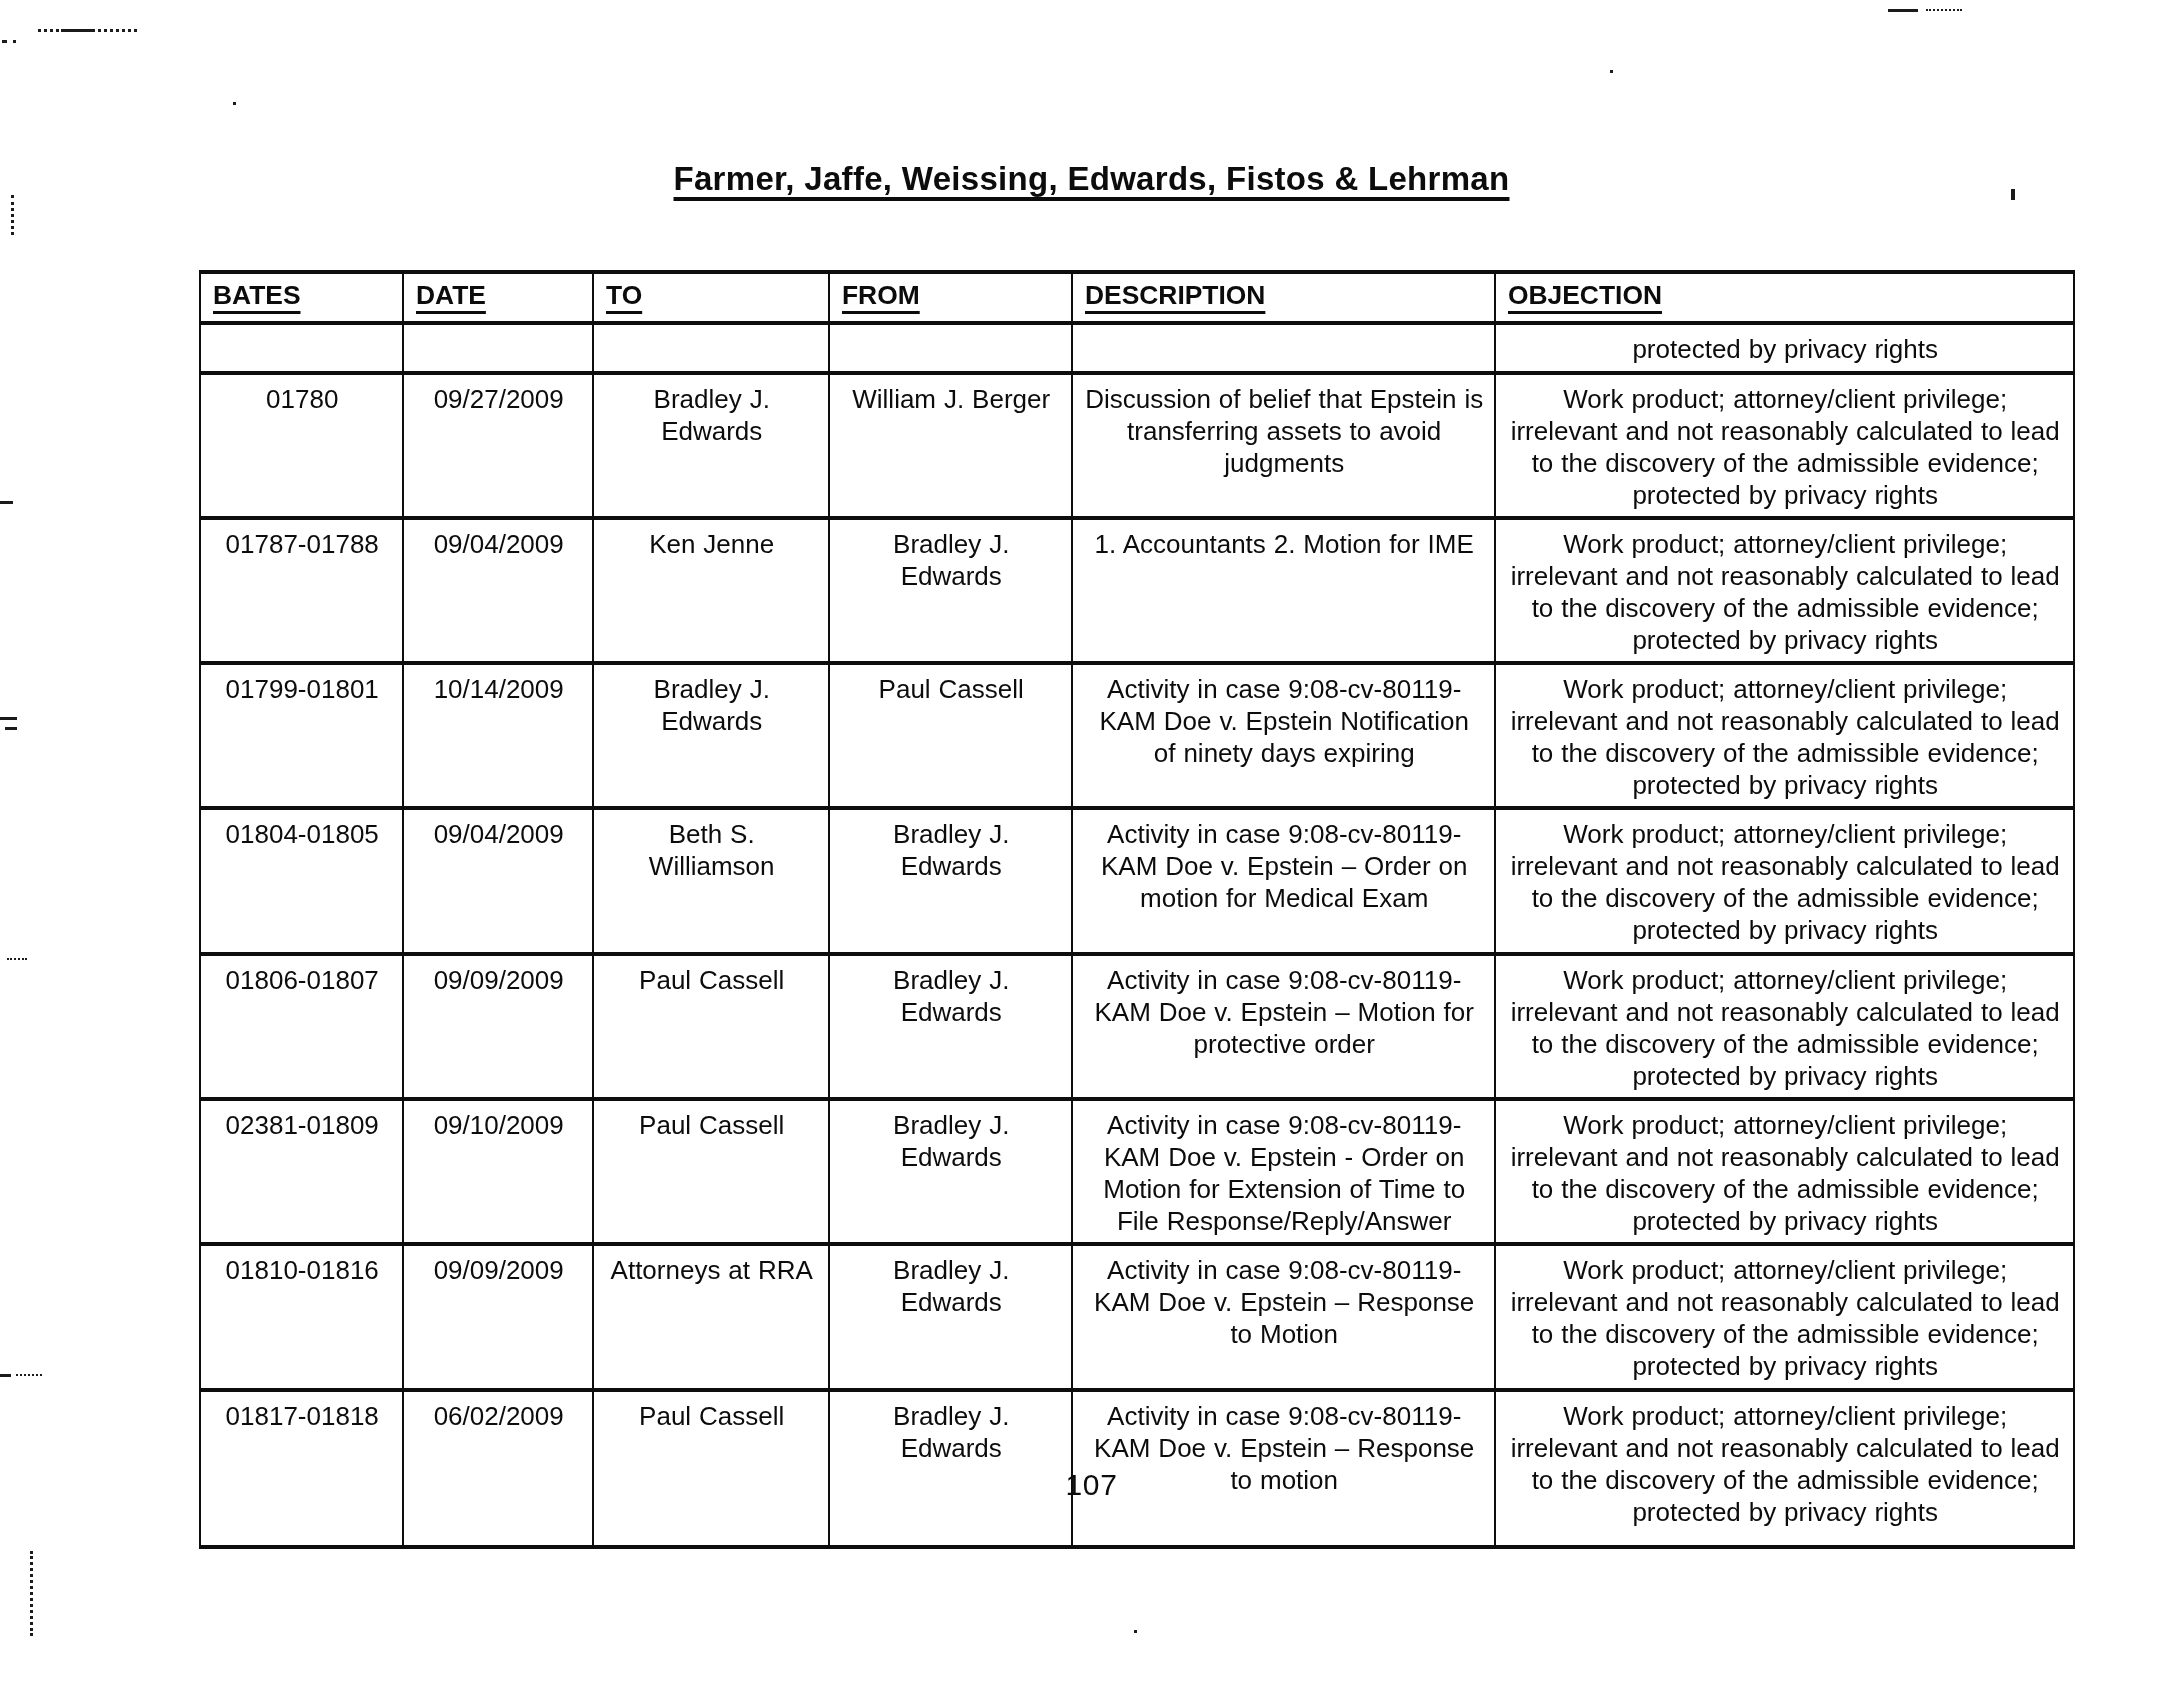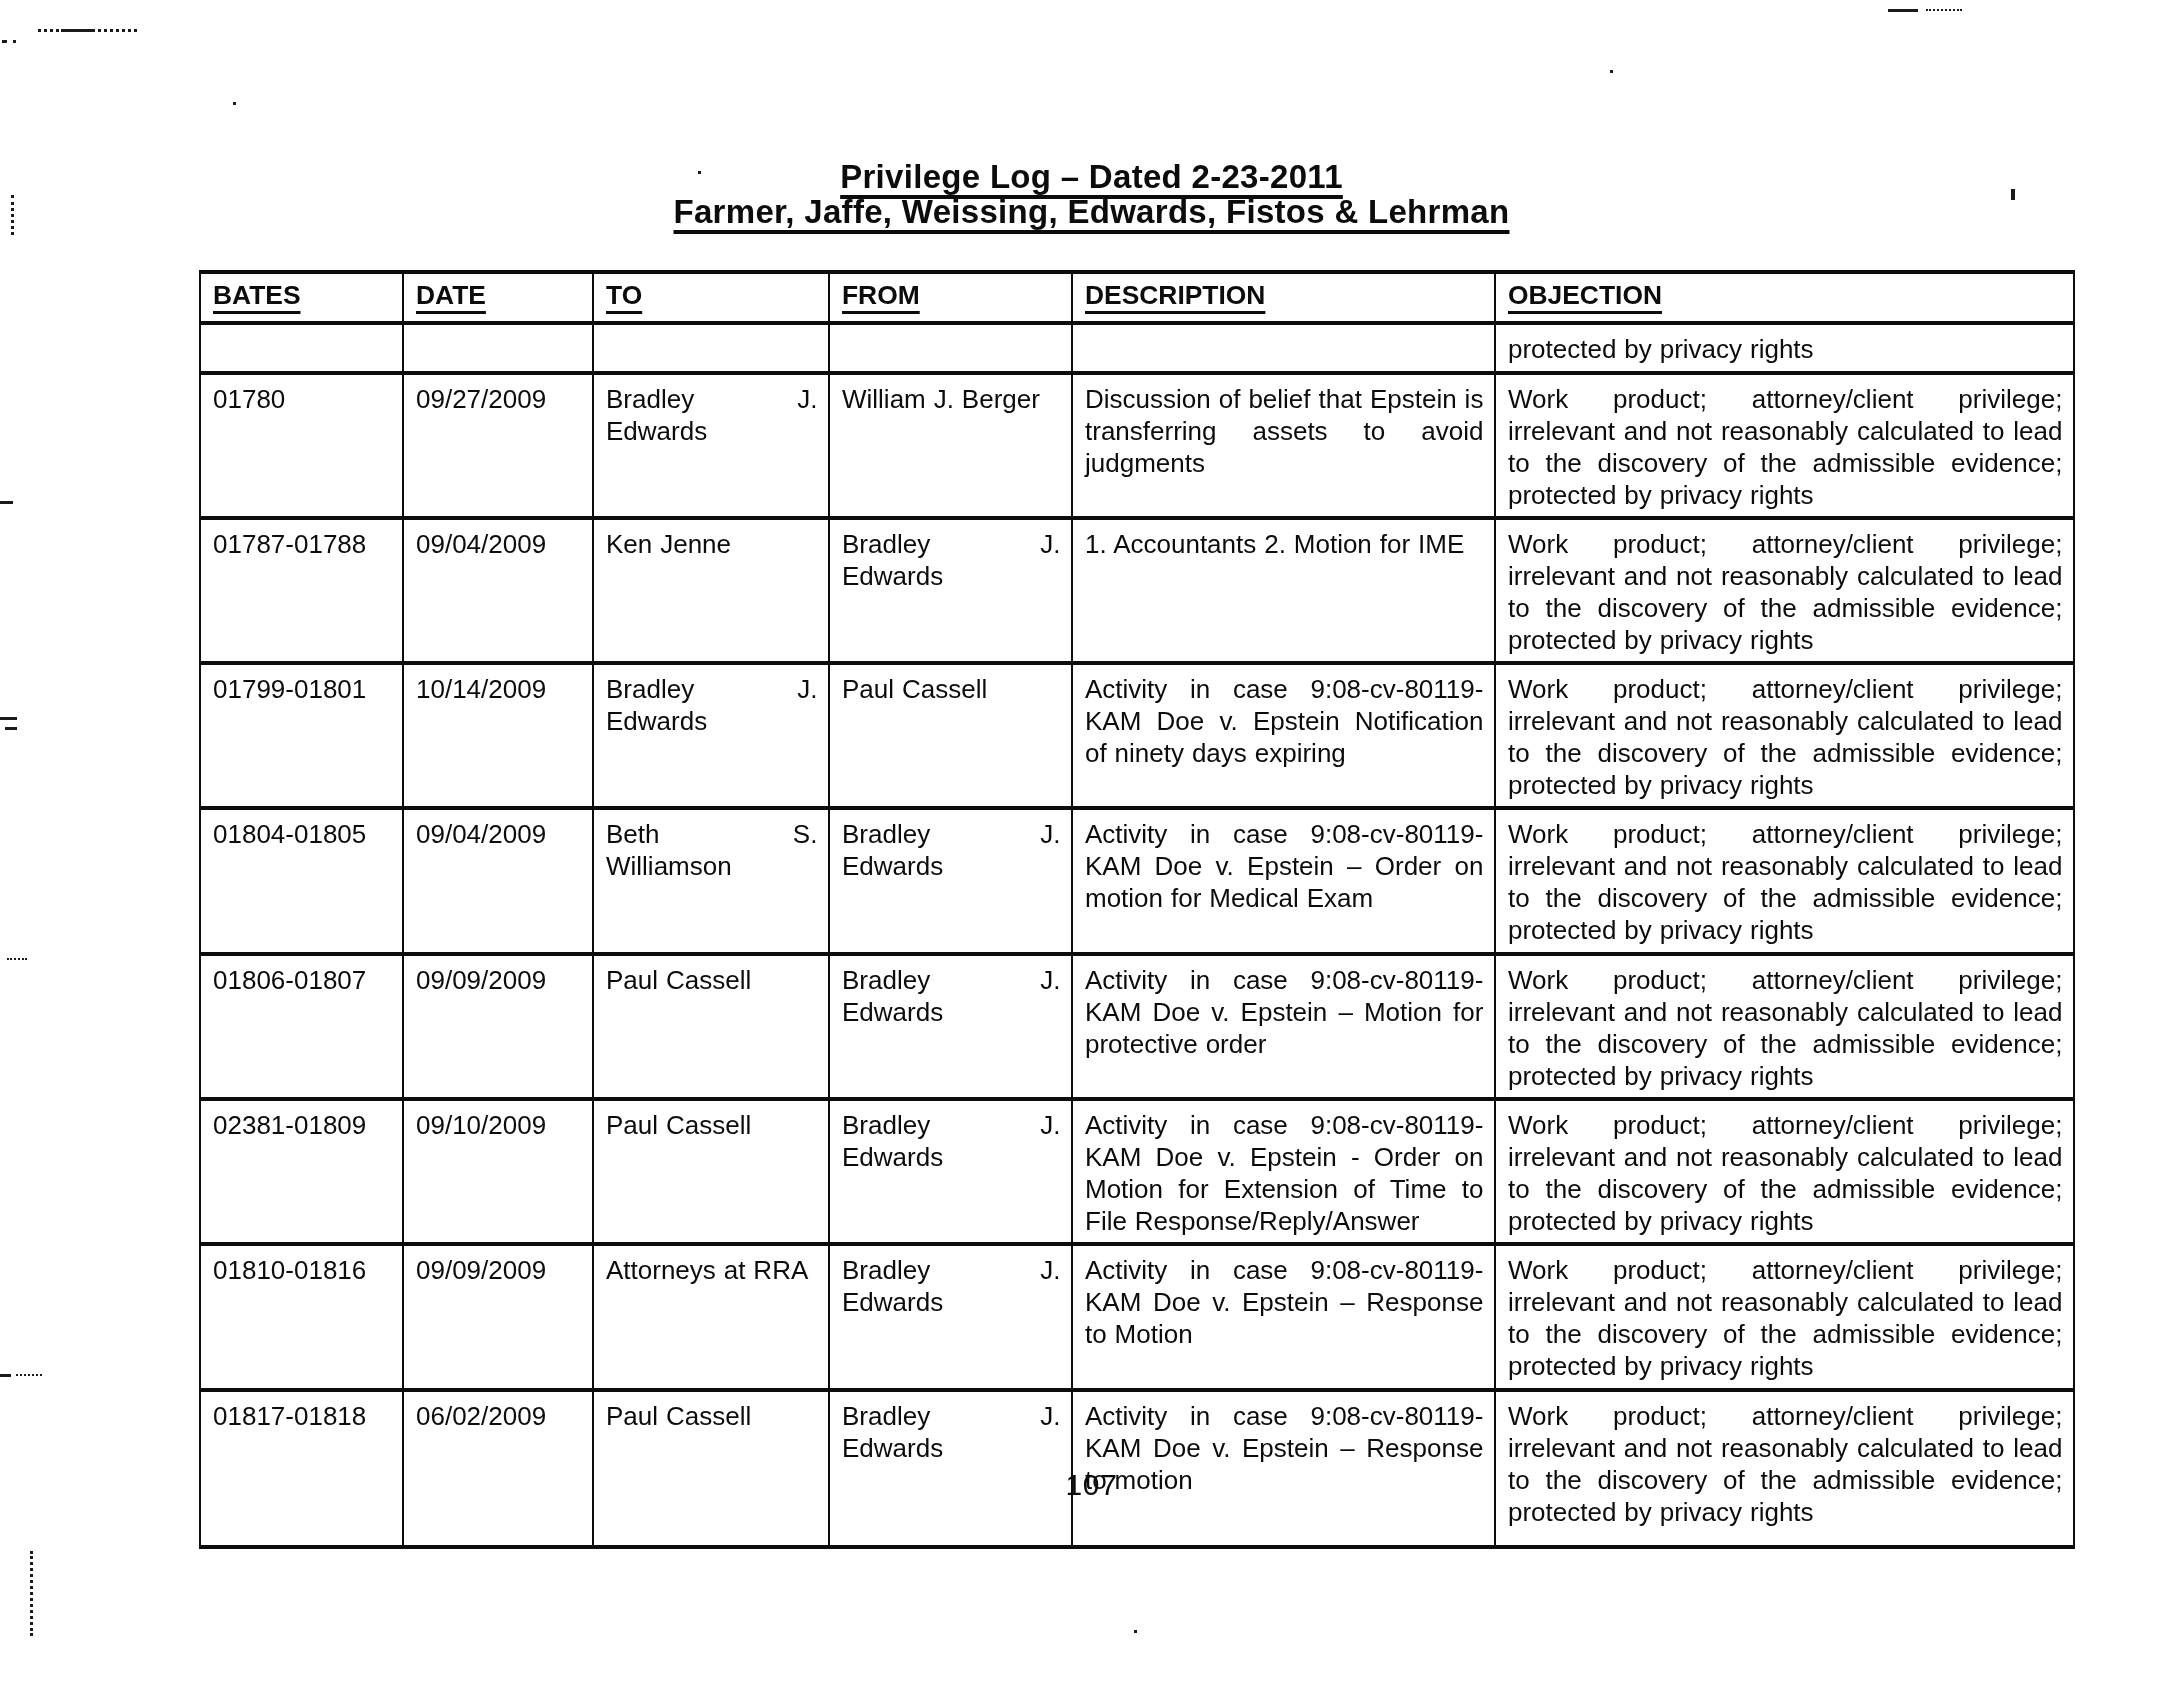--- a/index.html
+++ b/index.html
@@ -69,20 +69,21 @@
 
   table.log th, table.log td {
     border-left: 2.6px solid #0d0d0d;
     border-right: 2.6px solid #0d0d0d;
     border-top: 4.6px solid #0d0d0d;
     border-bottom: 4.6px solid #0d0d0d;
     vertical-align: top;
     font-size: 26px;
     line-height: 32px;
     word-spacing: 0.7px;
+    text-align: center;
   }
   table.log th {
     text-align: left;
     font-size: 26.4px;
     font-weight: bold;
     padding: 5.3px 5.3px 8px 12px;
     height: 34px;
     text-decoration: underline;
     text-decoration-thickness: 3.3px;
     text-underline-offset: 6.6px;
@@ -136,21 +137,20 @@
   <span class="art" style="left:0px;   top:501px;  width:13.2px; height:3.3px;"></span>
   <span class="art" style="left:0px;   top:717px; width:17px; height:2.6px;"></span>
   <span class="art" style="left:5.3px;   top:727px; width:12px; height:2.6px;"></span>
   <span class="art dotline" style="left:6.6px;  top:958px; width:20px; border-top-width:2.6px;"></span>
   <span class="art" style="left:0px;   top:1374px; width:10.6px; height:2.6px;"></span>
   <span class="art dotline" style="left:16px;  top:1374px; width:26.4px; border-top-width:2.6px;"></span>
   <span class="art vdots" style="left:30px;  top:1551px; height:85px;"></span>
   <span class="art" style="left:1134px;top:1630px; width:2.6px;  height:2.6px;"></span>
 
   <div class="title-block">
-    <div class="doc-title">Privilege Log – Dated 2-23-2011</div>
     <div class="doc-subtitle">Farmer, Jaffe, Weissing, Edwards, Fistos &amp; Lehrman</div>
   </div>
 
   <table class="log">
     <colgroup>
       <col class="c-bates">
         <col class="c-date">
         <col class="c-to">
       <col class="c-from">
         <col class="c-desc">

